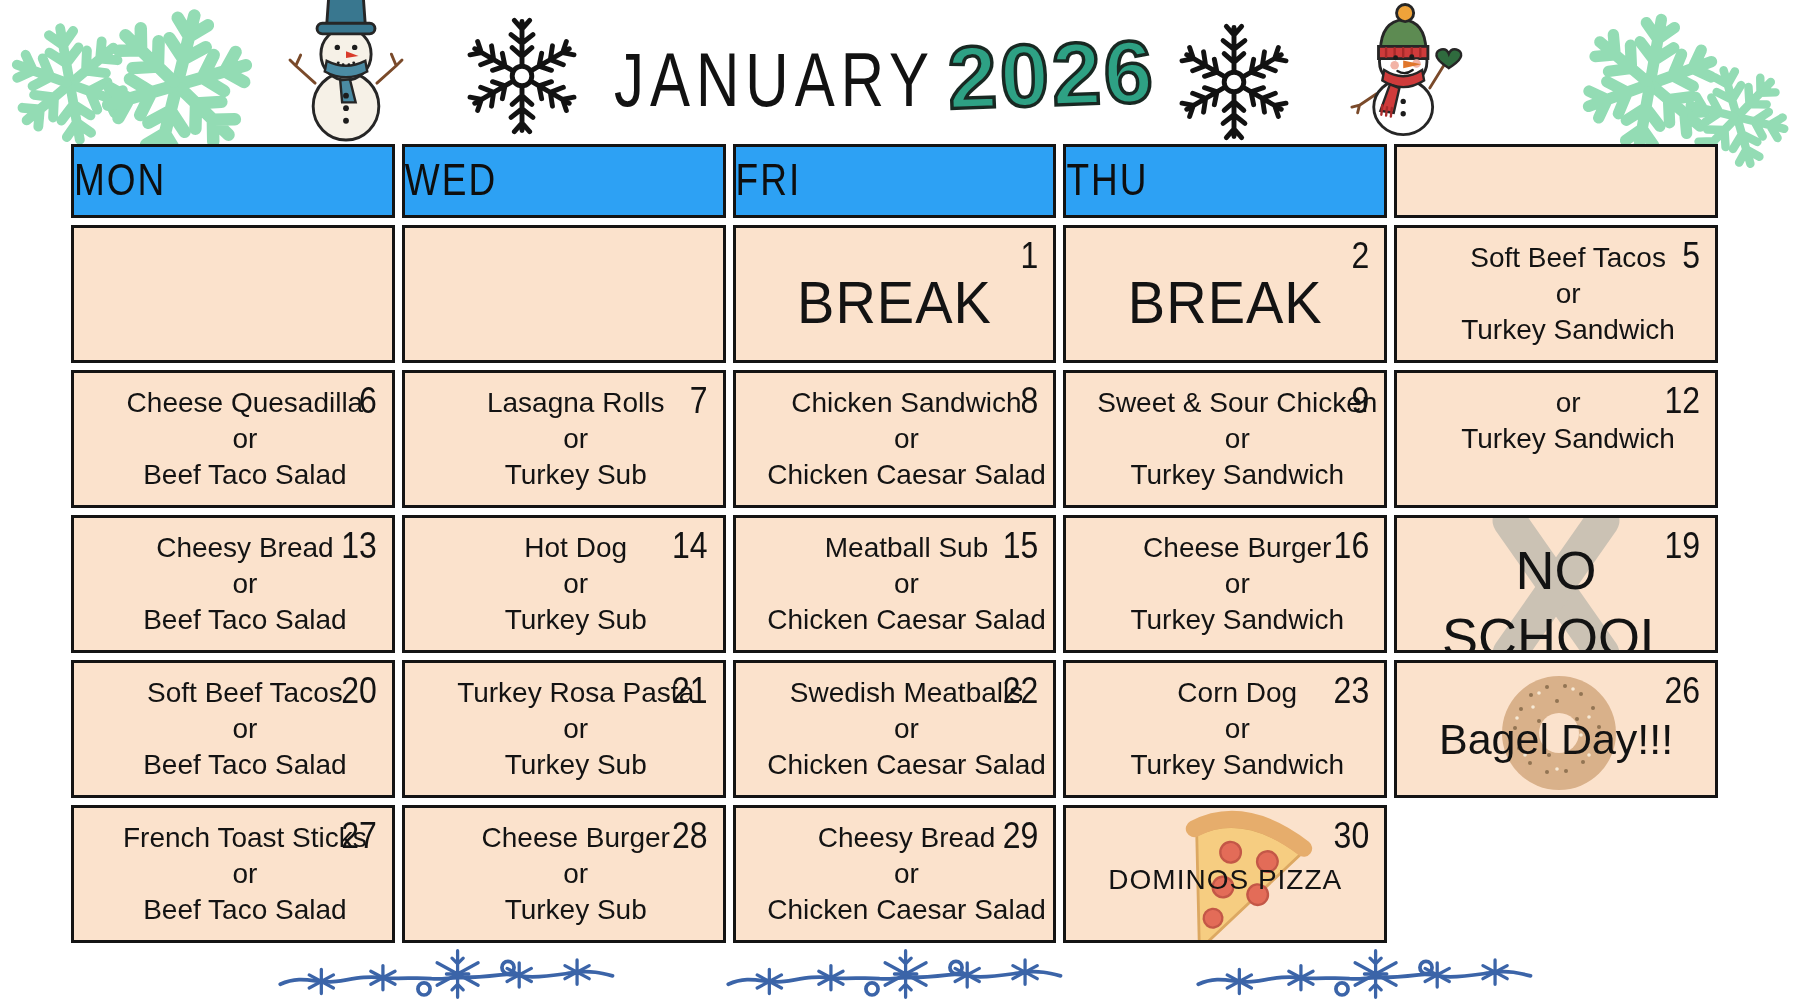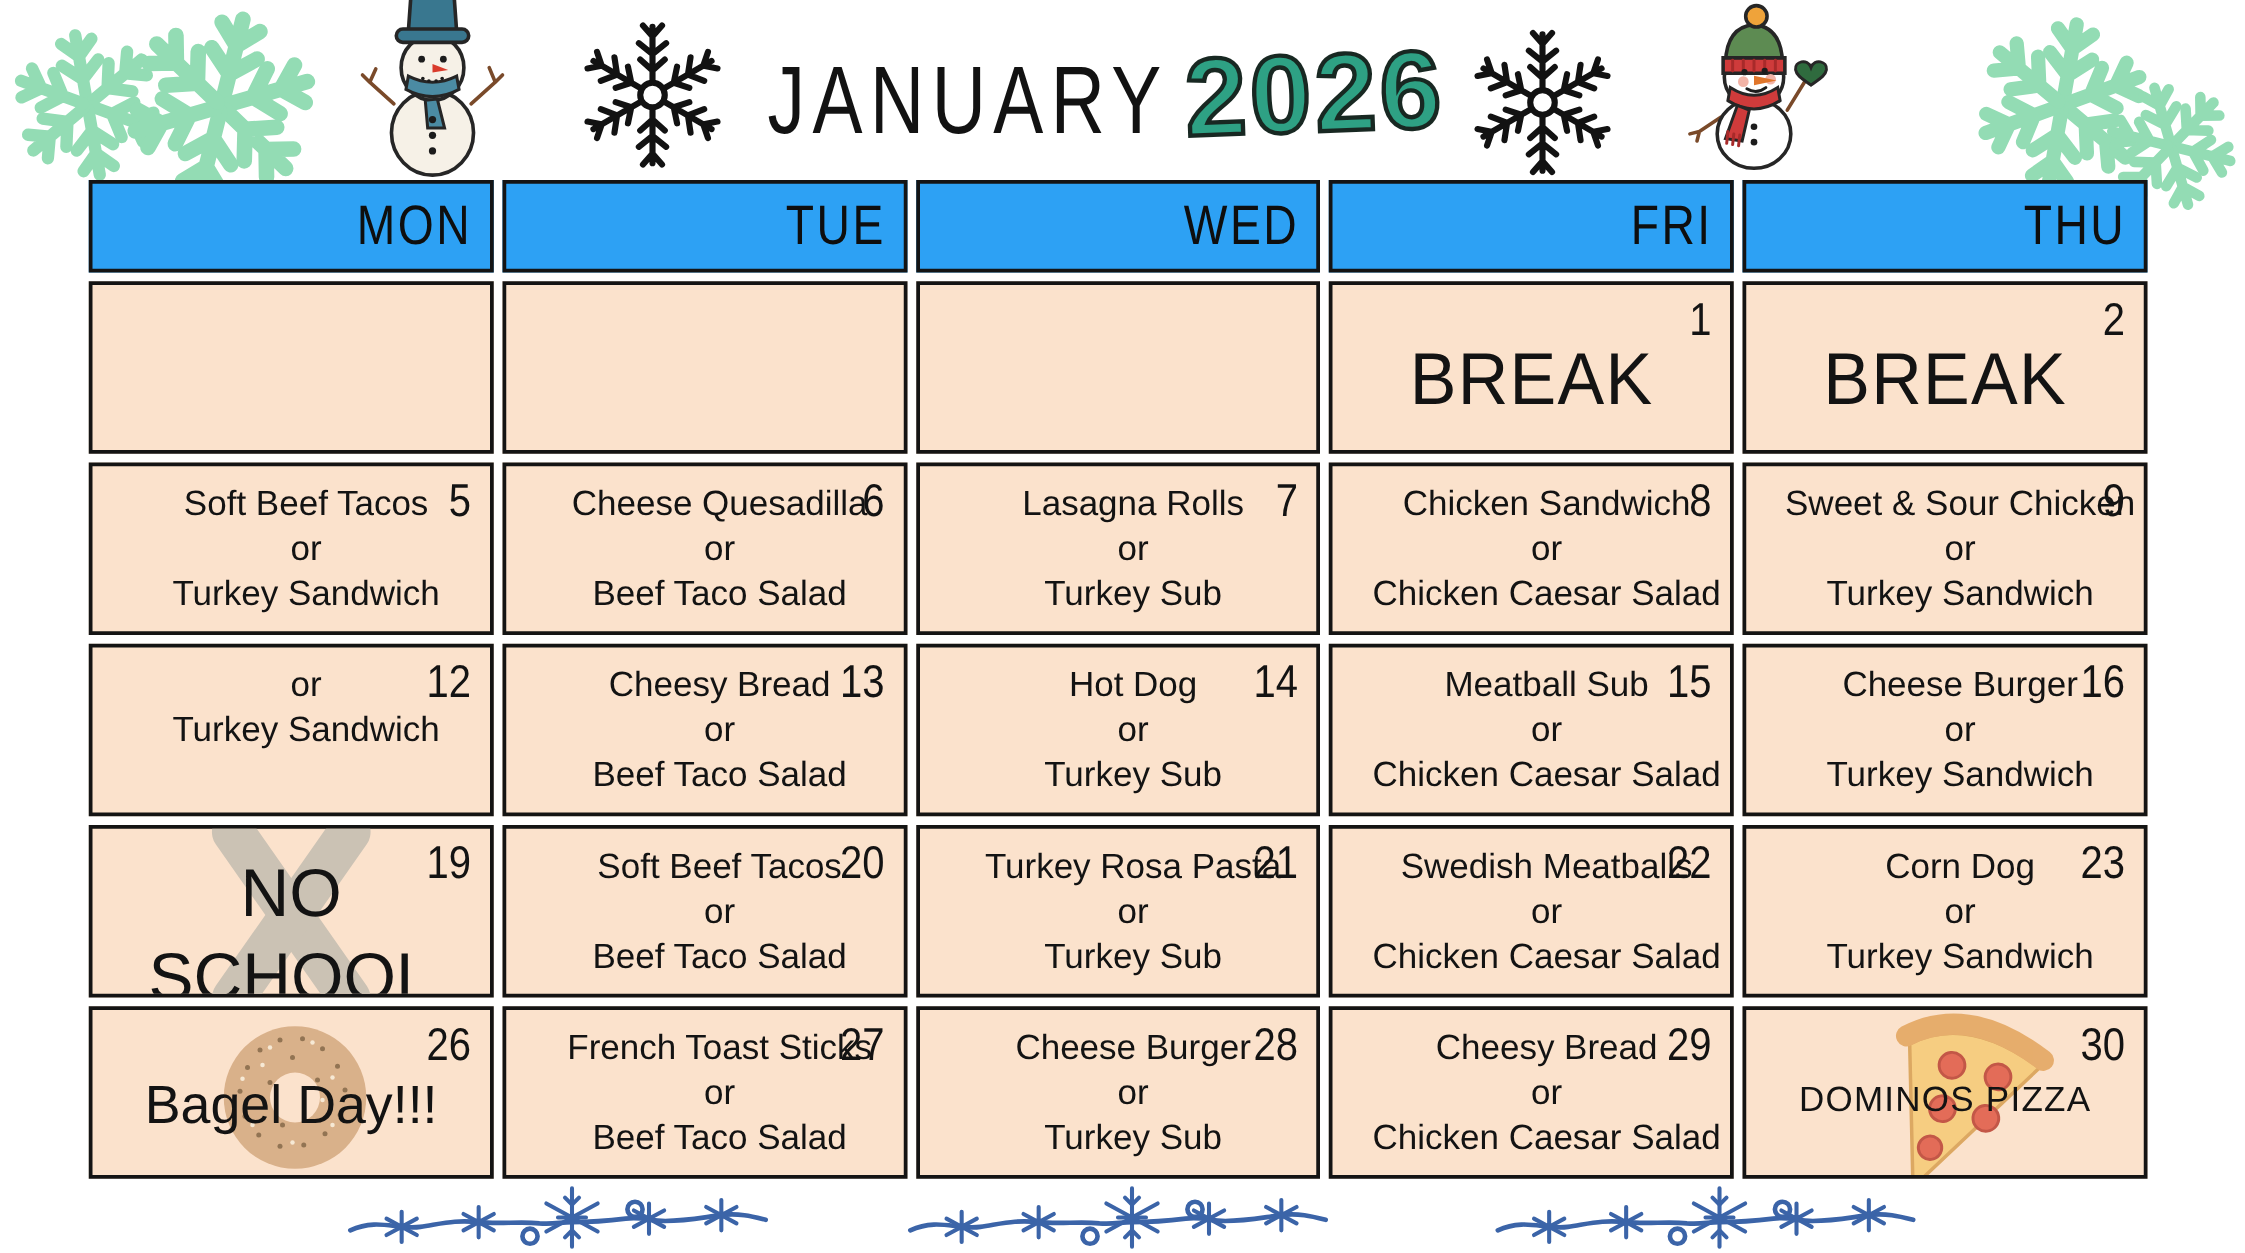--- a/index.html
+++ b/index.html
@@ -21,21 +21,21 @@
   }
 
   
   #cal{
     position:absolute;left:71px;top:144px;width:1647px;
     display:grid;grid-template-columns:repeat(5,1fr);
     grid-template-rows:74px repeat(5,138px);gap:7px;
   }
   .dh{
     background:#2da1f4;border:3px solid #141414;
-    display:flex;align-items:center;justify-content:flex-end;padding-right:14px;
+    display:flex;align-items:center;padding-right:14px;
   }
   .dh span{font-size:37px;letter-spacing:2px;transform:scaleY(1.2);color:#0e0e0e}
   .cell{
     position:relative;background:#fbe2cc;border:3px solid #141414;
     text-align:center;overflow:hidden;
   }
   .num{
     position:absolute;top:11px;right:15px;font-size:32px;line-height:1;
     transform:scaleY(1.15);z-index:3;
   }
@@ -181,23 +181,20 @@
   </svg>
 <svg class="decor" style="left:1682px;top:62px;width:110px;height:110px;color:#93dcb4;transform:rotate(-16deg)">
     <use href="#sfm"></use>
   </svg>
 
 <div id="cal">
   <div class="dh">
       <span>MON</span>
     </div>
   <div class="dh">
-      <span>TUE</span>
-    </div>
-  <div class="dh">
       <span>WED</span>
     </div>
   <div class="dh">
       <span>FRI</span>
     </div>
   <div class="dh">
       <span>THU</span>
     </div>
 
   <div class="cell"></div>

